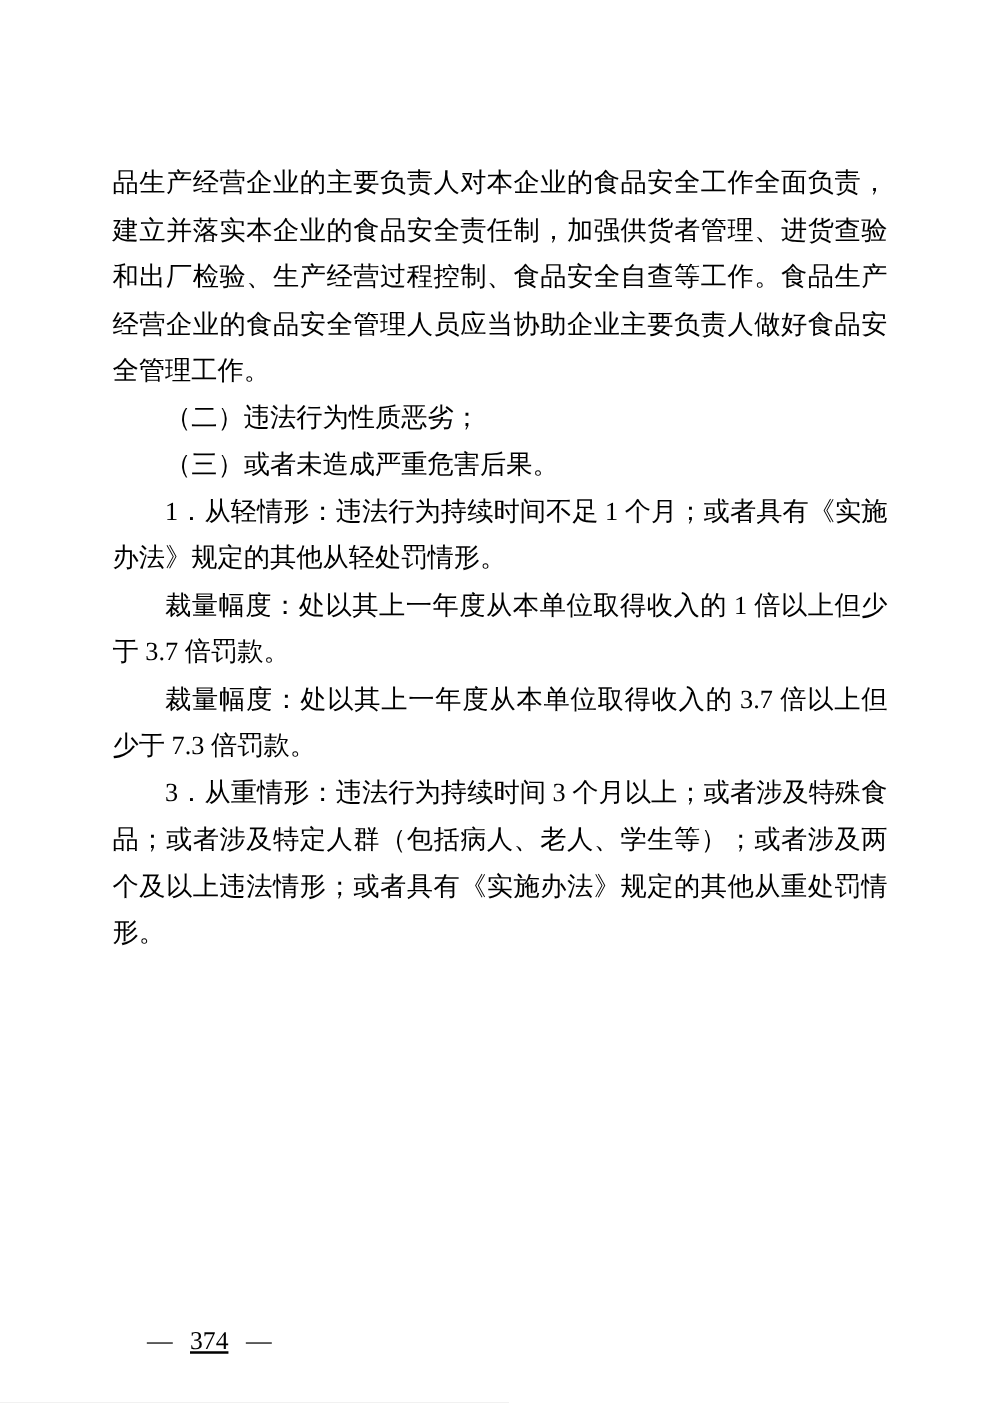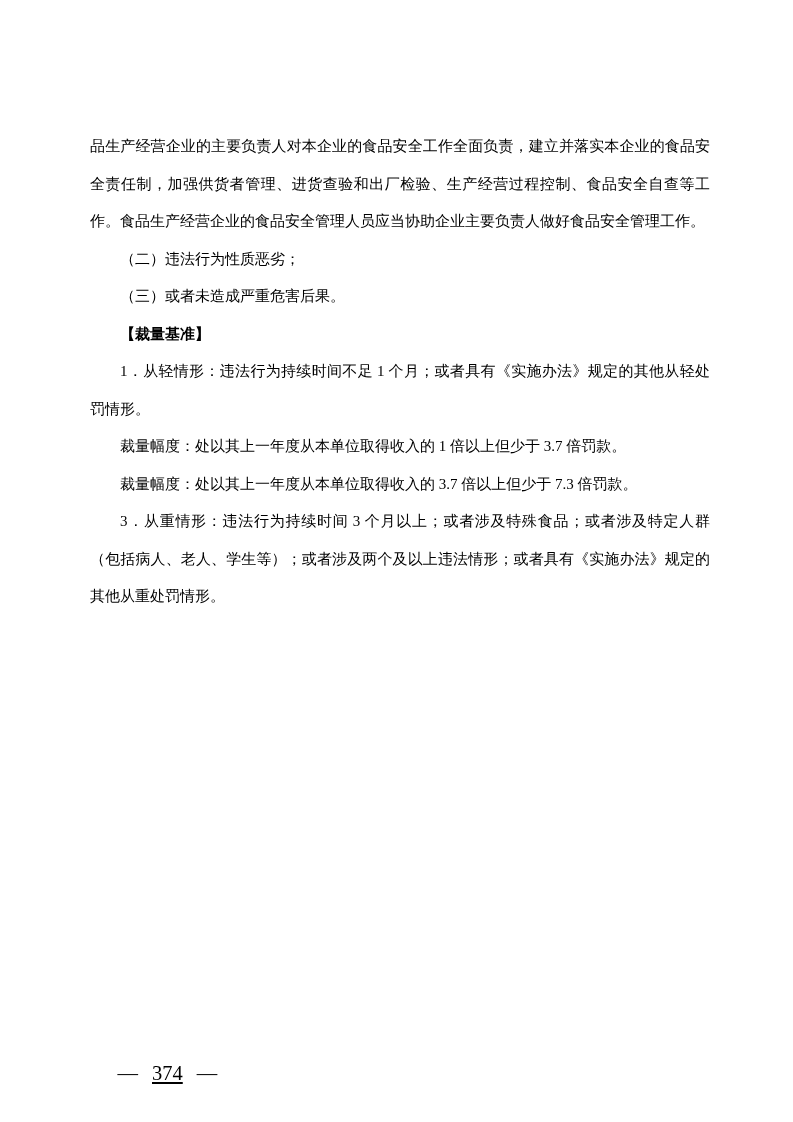--- a/index.html
+++ b/index.html
@@ -18,21 +18,21 @@
     overflow: hidden;
   }
   .content {
     position: absolute;
     left: 90px;
     top: 128px;
     width: 620px;
   }
   .para {
     margin: 0;
-    font-size: 15px;
+    font-size: 21px;
     line-height: 37.5px;
     text-align: justify;
     text-justify: inter-ideograph;
     word-break: break-all;
   }
   .para.indent {
     text-indent: 2em;
   }
   .bold {
     font-weight: bold;
@@ -55,21 +55,20 @@
 </style>
 </head>
 <body>
 
 <div class="page">
 
   <div class="content">
       <p class="para"><span>品生产经营企业的主要负责人对本企业的食品安全工作全面负责，建立并落实本企业的食品安全责任制，加强供货者管理、进货查验和出厂检验、生产经营过程控制、食品安全自查等工作。食品生产经营企业的食品安全管理人员应当协助企业主要负责人做好食品安全管理工作。</span></p>
       <p class="para indent"><span>（二）违法行为性质恶劣；</span></p>
       <p class="para indent"><span>（三）或者未造成严重危害后果。</span></p>
-      <p class="para indent"><span class="bold">【裁量基准】</span></p>
       <p class="para indent"><span>1．从轻情形：违法行为持续时间不足 1 个月；或者具有《实施办法》规定的其他从轻处罚情形。</span></p>
       <p class="para indent"><span>裁量幅度：处以其上一年度从本单位取得收入的 1 倍以上但少于 3.7 倍罚款。</span></p>
       <p class="para indent"><span>裁量幅度：处以其上一年度从本单位取得收入的 3.7 倍以上但少于 7.3 倍罚款。</span></p>
       <p class="para indent"><span>3．从重情形：违法行为持续时间 3 个月以上；或者涉及特殊食品；或者涉及特定人群（包括病人、老人、学生等）；或者涉及两个及以上违法情形；或者具有《实施办法》规定的其他从重处罚情形。</span></p>
     </div>
 
   <div class="footer">
     <span>—</span><span class="num">374</span><span>—</span>
   </div>
 

